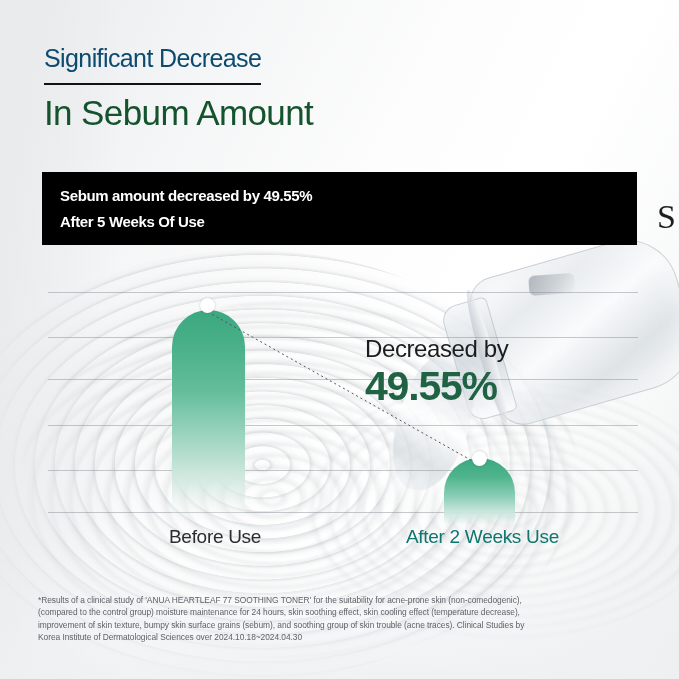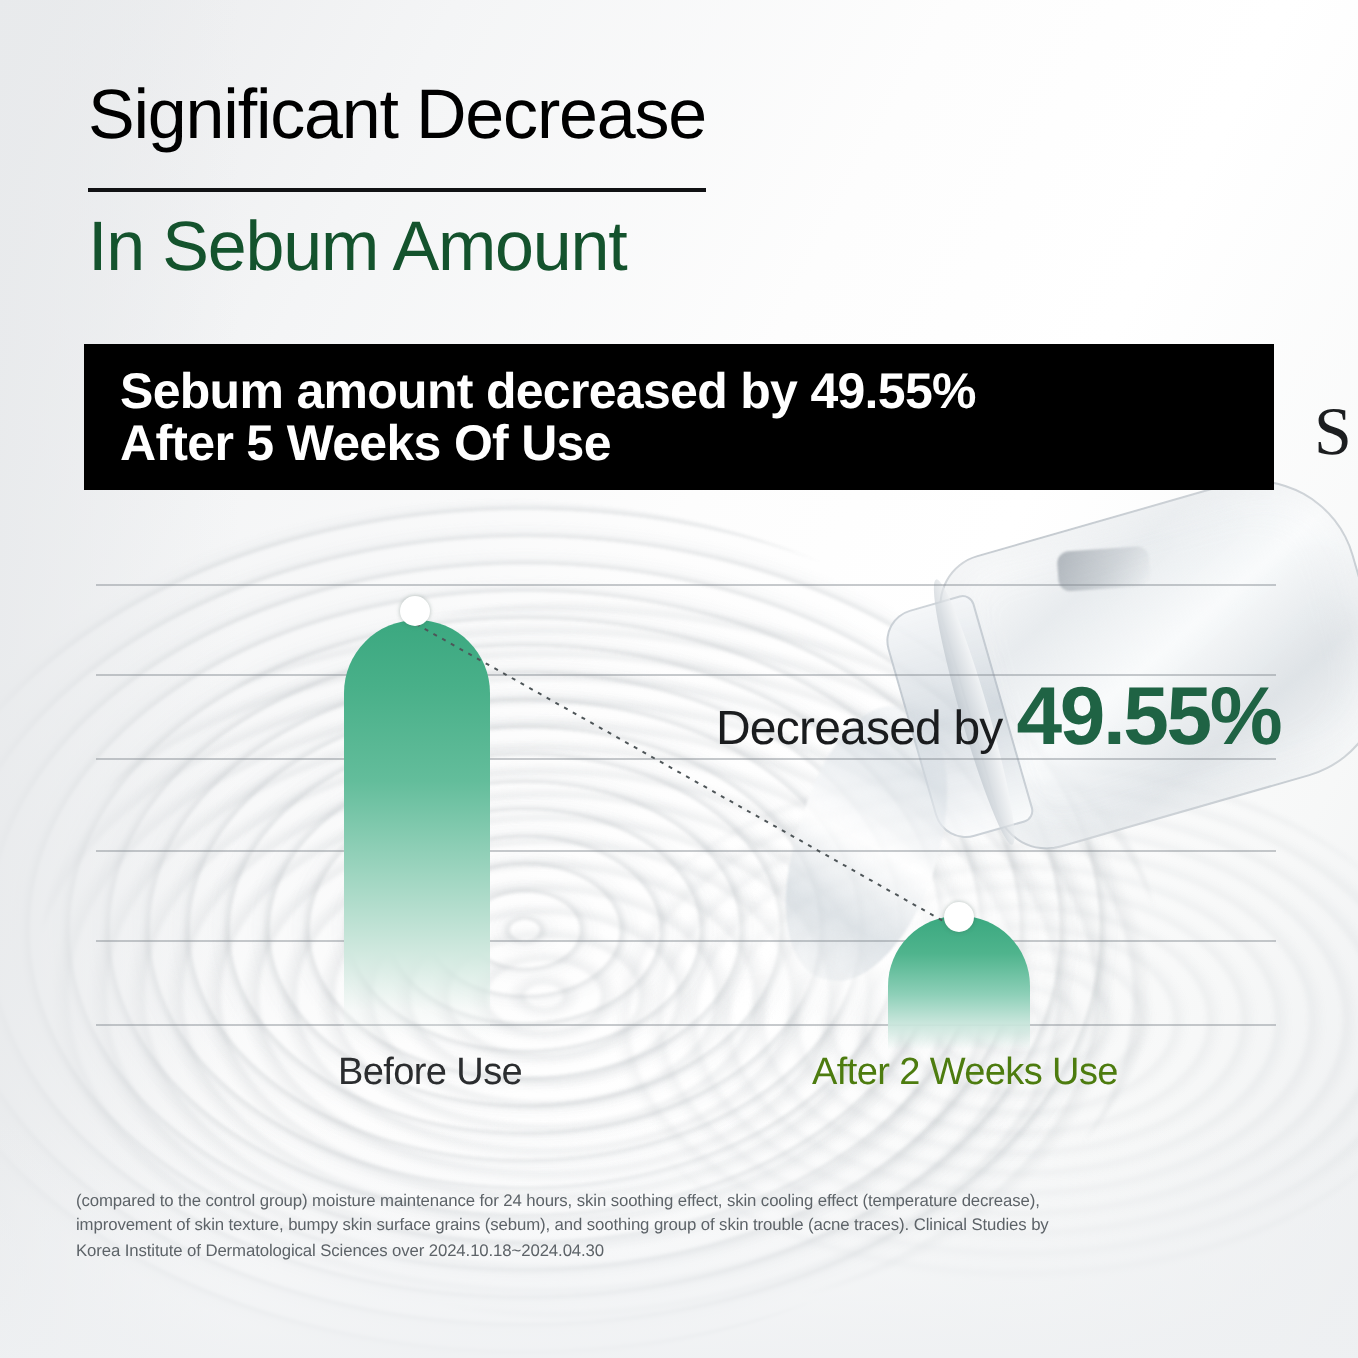--- a/index.html
+++ b/index.html
@@ -158,28 +158,28 @@
   }
 
   
   .headline {
     position: absolute;
     left: 44px;
     top: 36px;
     width: 560px;
   }
   .headline-l1 {
-    font-size: 35px;
+    font-size: 25px;
     font-weight: 400;
-    color: #000000;
+    color: #0c4a6e;
     letter-spacing: -0.6px;
     line-height: 44px;
     display: inline-block;
     border-bottom: 2px solid #111214;
-    padding-bottom: 14px;
+    padding-bottom: 3px;
   }
   .headline-l2 {
     font-size: 35px;
     font-weight: 400;
     color: #14532d;
     letter-spacing: -0.6px;
     line-height: 47px;
     margin-top: 4px;
   }
 
@@ -189,21 +189,21 @@
     left: 42px;
     top: 172px;
     width: 595px;
     height: 73px;
     background: #000000;
     box-sizing: border-box;
     padding: 11px 0 0 18px;
   }
   .banner-line {
     color: #ffffff;
-    font-size: 25px;
+    font-size: 15px;
     font-weight: 700;
     line-height: 26px;
     letter-spacing: -0.35px;
     white-space: nowrap;
   }
   .banner-line .pct { font-weight: 700; }
 
   
   .chart {
     position: absolute;
@@ -266,20 +266,21 @@
     width: 590px; height: 240px;
     overflow: visible;
   }
   .callout {
     position: absolute;
     left: 310px;
     top: 50px;
     white-space: nowrap;
     display: flex;
     align-items: baseline;
+    flex-direction: column;
   }
   .callout-text {
     font-size: 24px;
     color: #1a1c1e;
     letter-spacing: -0.4px;
   }
   .callout-value {
     font-size: 41px;
     font-weight: 700;
     color: #1f6344;
@@ -289,21 +290,21 @@
 
   
   .axis-label {
     position: absolute;
     font-size: 19px;
     letter-spacing: -0.3px;
     white-space: nowrap;
     margin-left: 12px;
   }
   .axis-before { left: 157px; top: 526px; color: #2b2d2f; }
-  .axis-after  { left: 394px; top: 526px; color: #4d7c0f; }
+  .axis-after  { left: 394px; top: 526px; color: #0f766e; }
 
   
   .footnote {
     position: absolute;
     left: 38px;
     top: 594px;
     width: 600px;
     font-size: 8.4px;
     line-height: 12.4px;
     color: #5d6368;
@@ -374,18 +375,19 @@
       <span class="callout-value">49.55%</span>
     </div>
   </div>
 
   <div class="axis-label axis-before">Before Use</div>
   <div class="axis-label axis-after">After 2 Weeks Use</div>
 
   <div class="edge-artifact">S</div>
 
   <div class="footnote">
+    <div>*Results of a clinical study of 'ANUA HEARTLEAF 77 SOOTHING TONER' for the suitability for acne-prone skin (non-comedogenic),</div>
     <div>(compared to the control group) moisture maintenance for 24 hours, skin soothing effect, skin cooling effect (temperature decrease),</div>
     <div>improvement of skin texture, bumpy skin surface grains (sebum), and soothing group of skin trouble (acne traces). Clinical Studies by</div>
     <div>Korea Institute of Dermatological Sciences over 2024.10.18~2024.04.30</div>
   </div>
 
 </div>
 
 </body></html>

